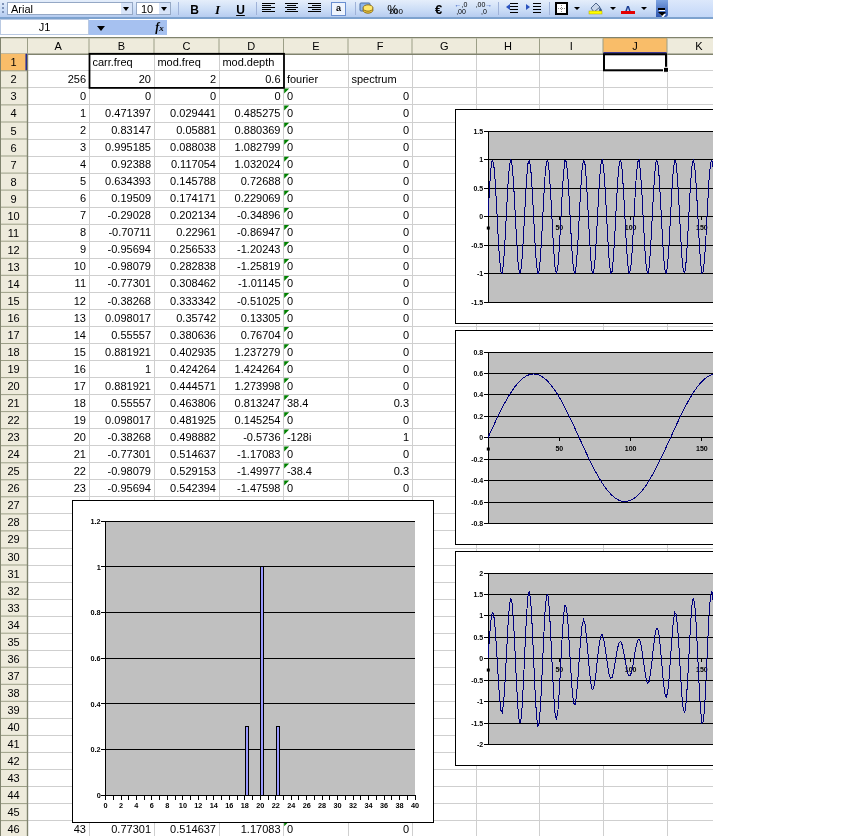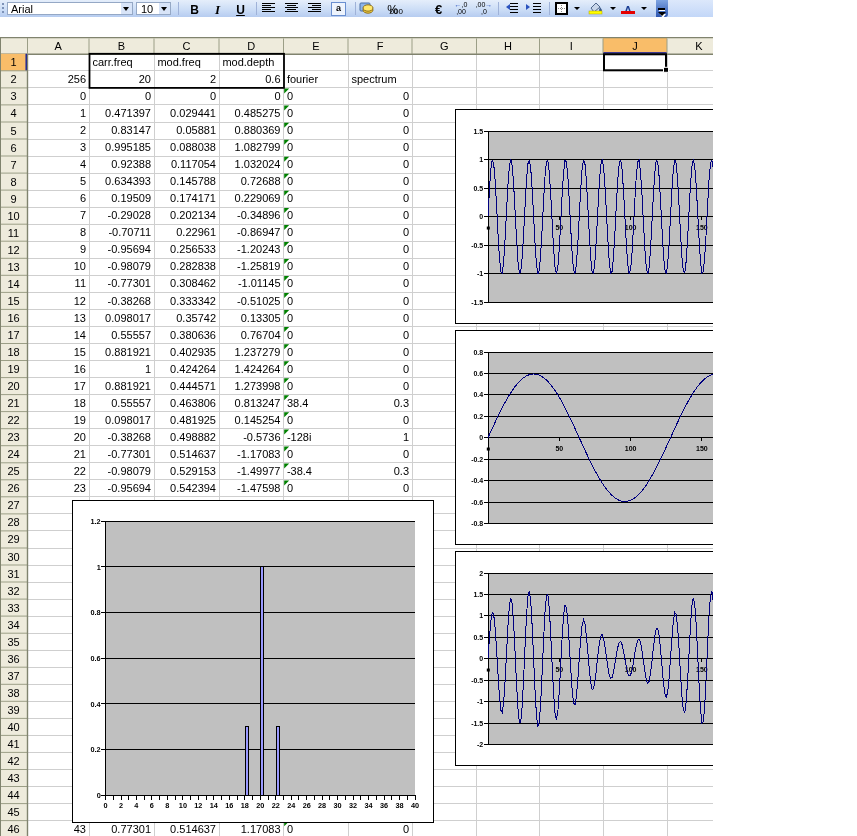--- a/index.html
+++ b/index.html
@@ -79,20 +79,27 @@
       <div style="position:absolute;left:610px;top:7px;width:0;height:0;border:3px solid transparent;border-top:3.5px solid #000"></div>
       <div style="position:absolute;left:620px;top:0px;width:16px;height:15px;text-align:center"><span style="font-size:11px;font-weight:bold;color:#1c3f94">A</span><div style="position:absolute;left:1px;top:11px;width:14px;height:3px;background:#e50000"></div></div>
       <div style="position:absolute;left:641px;top:7px;width:0;height:0;border:3px solid transparent;border-top:3.5px solid #000"></div>
       <div style="position:absolute;left:656px;top:0px;width:12px;height:17px;background:linear-gradient(#7fa5e2,#2c55b0);border-radius:0 0 3px 0">
 <div style="position:absolute;left:2px;top:8px;width:7px;height:2px;background:#000"></div>
 <div style="position:absolute;left:3px;top:10px;width:6px;height:1px;background:#fff"></div>
 <div style="position:absolute;left:3.5px;top:13.5px;width:0;height:0;border:3.5px solid transparent;border-top:4px solid #fff"></div>
 <div style="position:absolute;left:2px;top:12px;width:0;height:0;border:4px solid transparent;border-top:4.5px solid #000"></div>
       </div>
       <div style="position:absolute;left:668px;top:0;width:189px;height:17px;background:linear-gradient(#dce8fb,#c3d7f8)"></div>
+    </div>
+<div style="position:absolute;left:0;top:17px;width:857px;height:20px;background:#fff">
+      <div style="position:absolute;left:0;top:0;width:857px;height:1.5px;background:#7da2ce"></div>
+      <div style="position:absolute;left:0;top:2px;width:89px;height:16px;background:#fff;border:1px solid #b9c9e2;box-sizing:border-box;font-size:11px;text-align:center;line-height:15px">J1</div>
+      <div style="position:absolute;left:89px;top:3px;width:78px;height:15px;background:#a6c1f0"></div>
+      <div style="position:absolute;left:97px;top:9px;width:0;height:0;border:4px solid transparent;border-top:5px solid #000"></div>
+      <div style="position:absolute;left:152px;top:2px;width:15px;height:16px;font-family:'Liberation Serif',serif;font-style:italic;font-weight:bold;font-size:12px;line-height:16px;text-align:center">f<span style="font-size:9px">x</span></div>
     </div>
 <svg width="857" height="799" viewBox="0 0 857 799" style="position:absolute;left:0;top:37px" font-family="Liberation Sans, sans-serif">
       <rect x="0" y="0" width="857" height="799" fill="#ffffff"></rect>
       <g stroke="#cfcfcf" stroke-width="1" shape-rendering="crispEdges">
         <line x1="27.5" y1="17" x2="27.5" y2="799"></line>
         <line x1="89" y1="17" x2="89" y2="799"></line>
         <line x1="154" y1="17" x2="154" y2="799"></line>
         <line x1="219" y1="17" x2="219" y2="799"></line>
         <line x1="283.5" y1="17" x2="283.5" y2="799"></line>
         <line x1="348" y1="17" x2="348" y2="799"></line>

